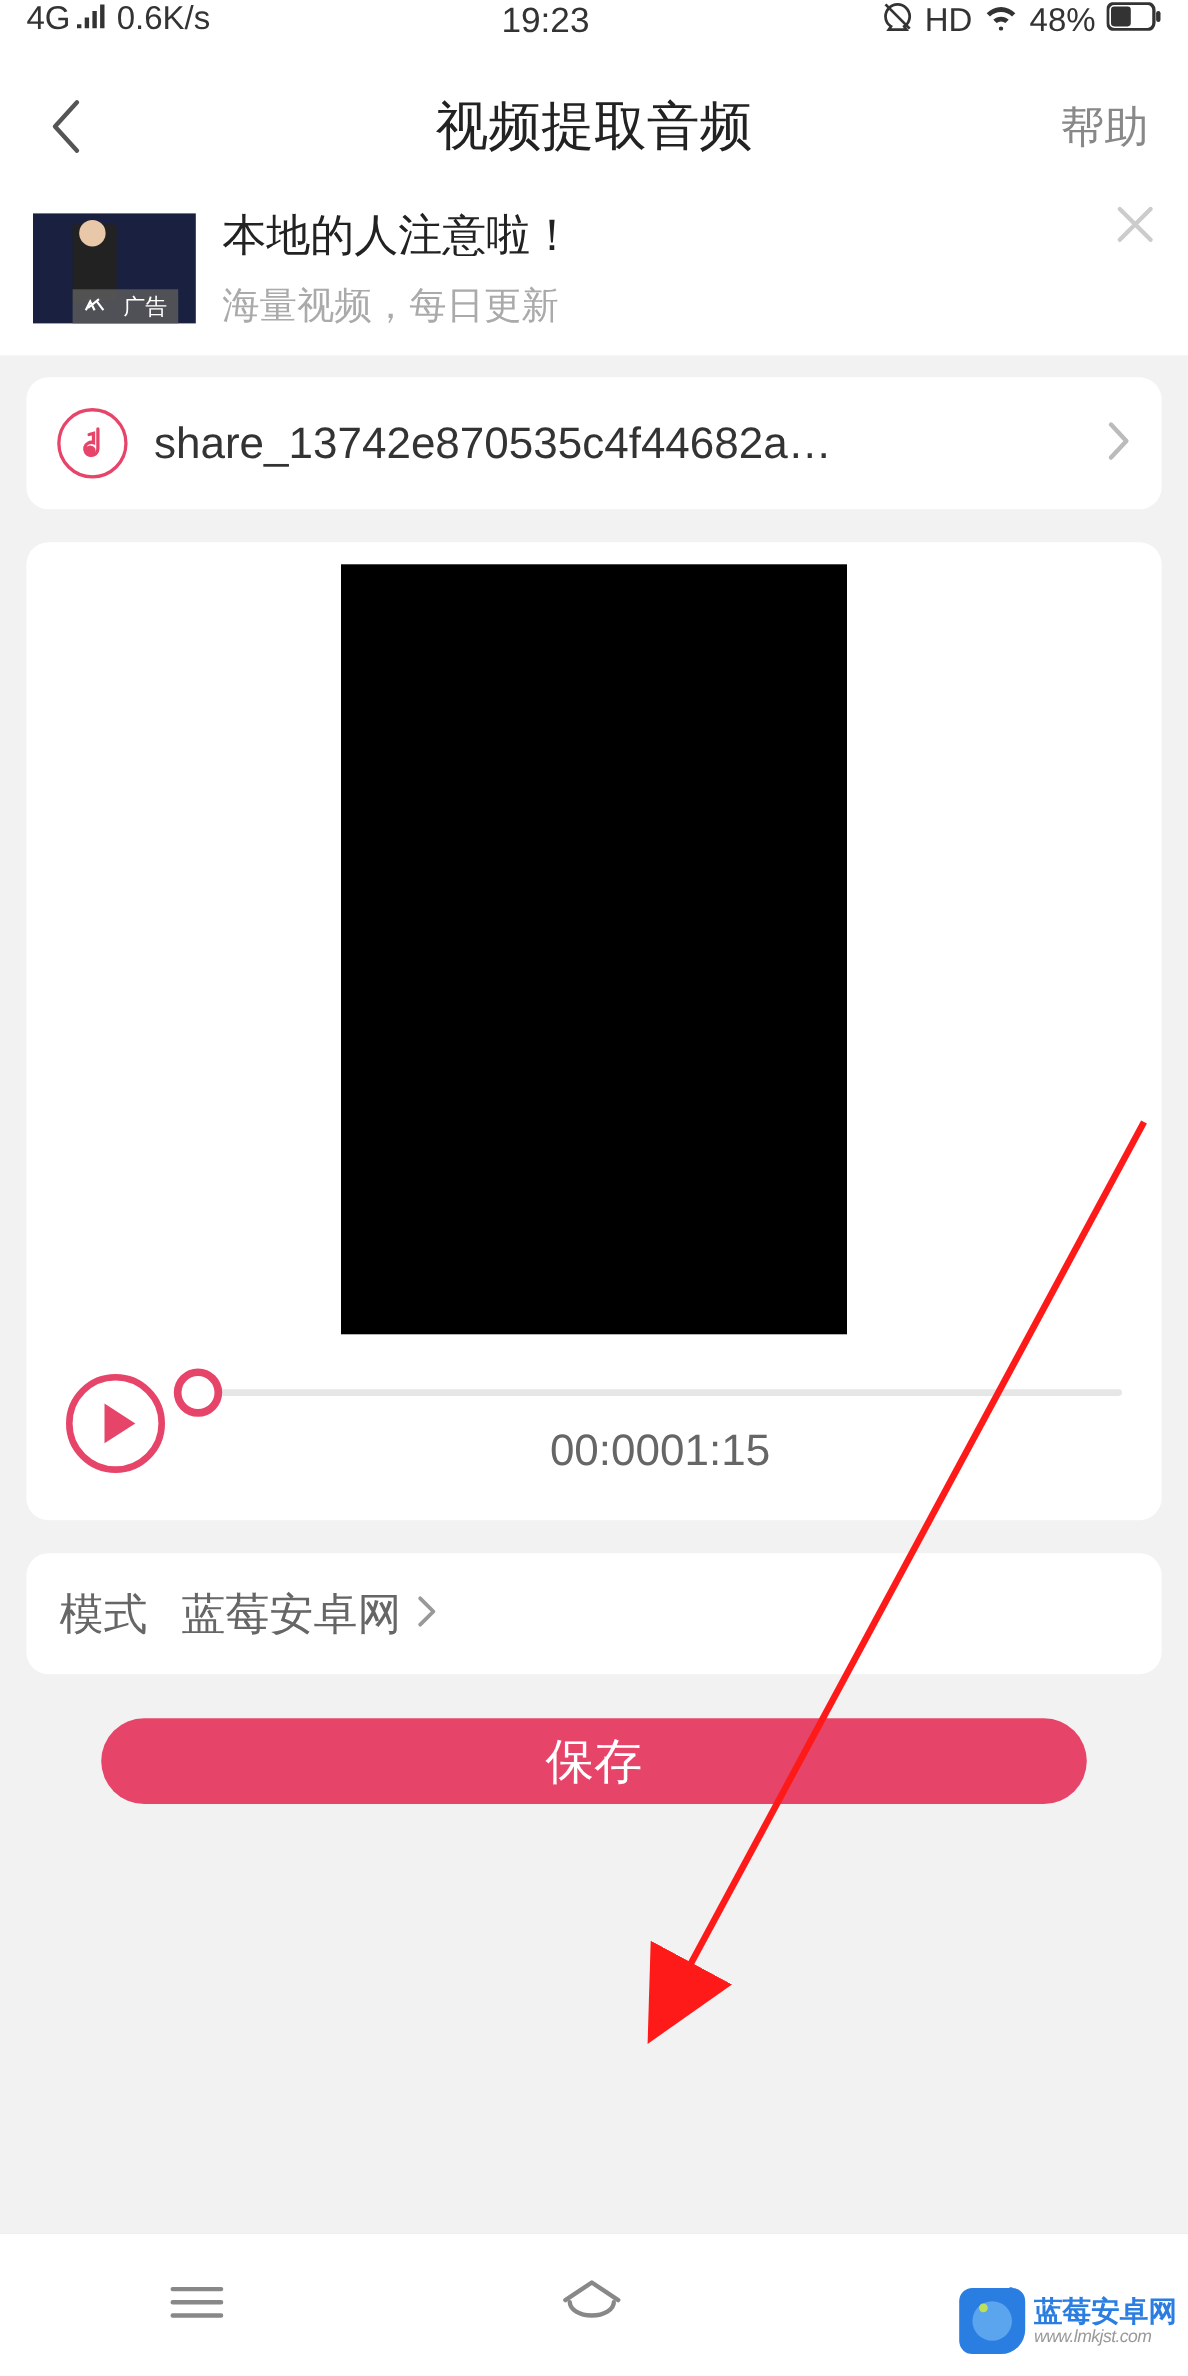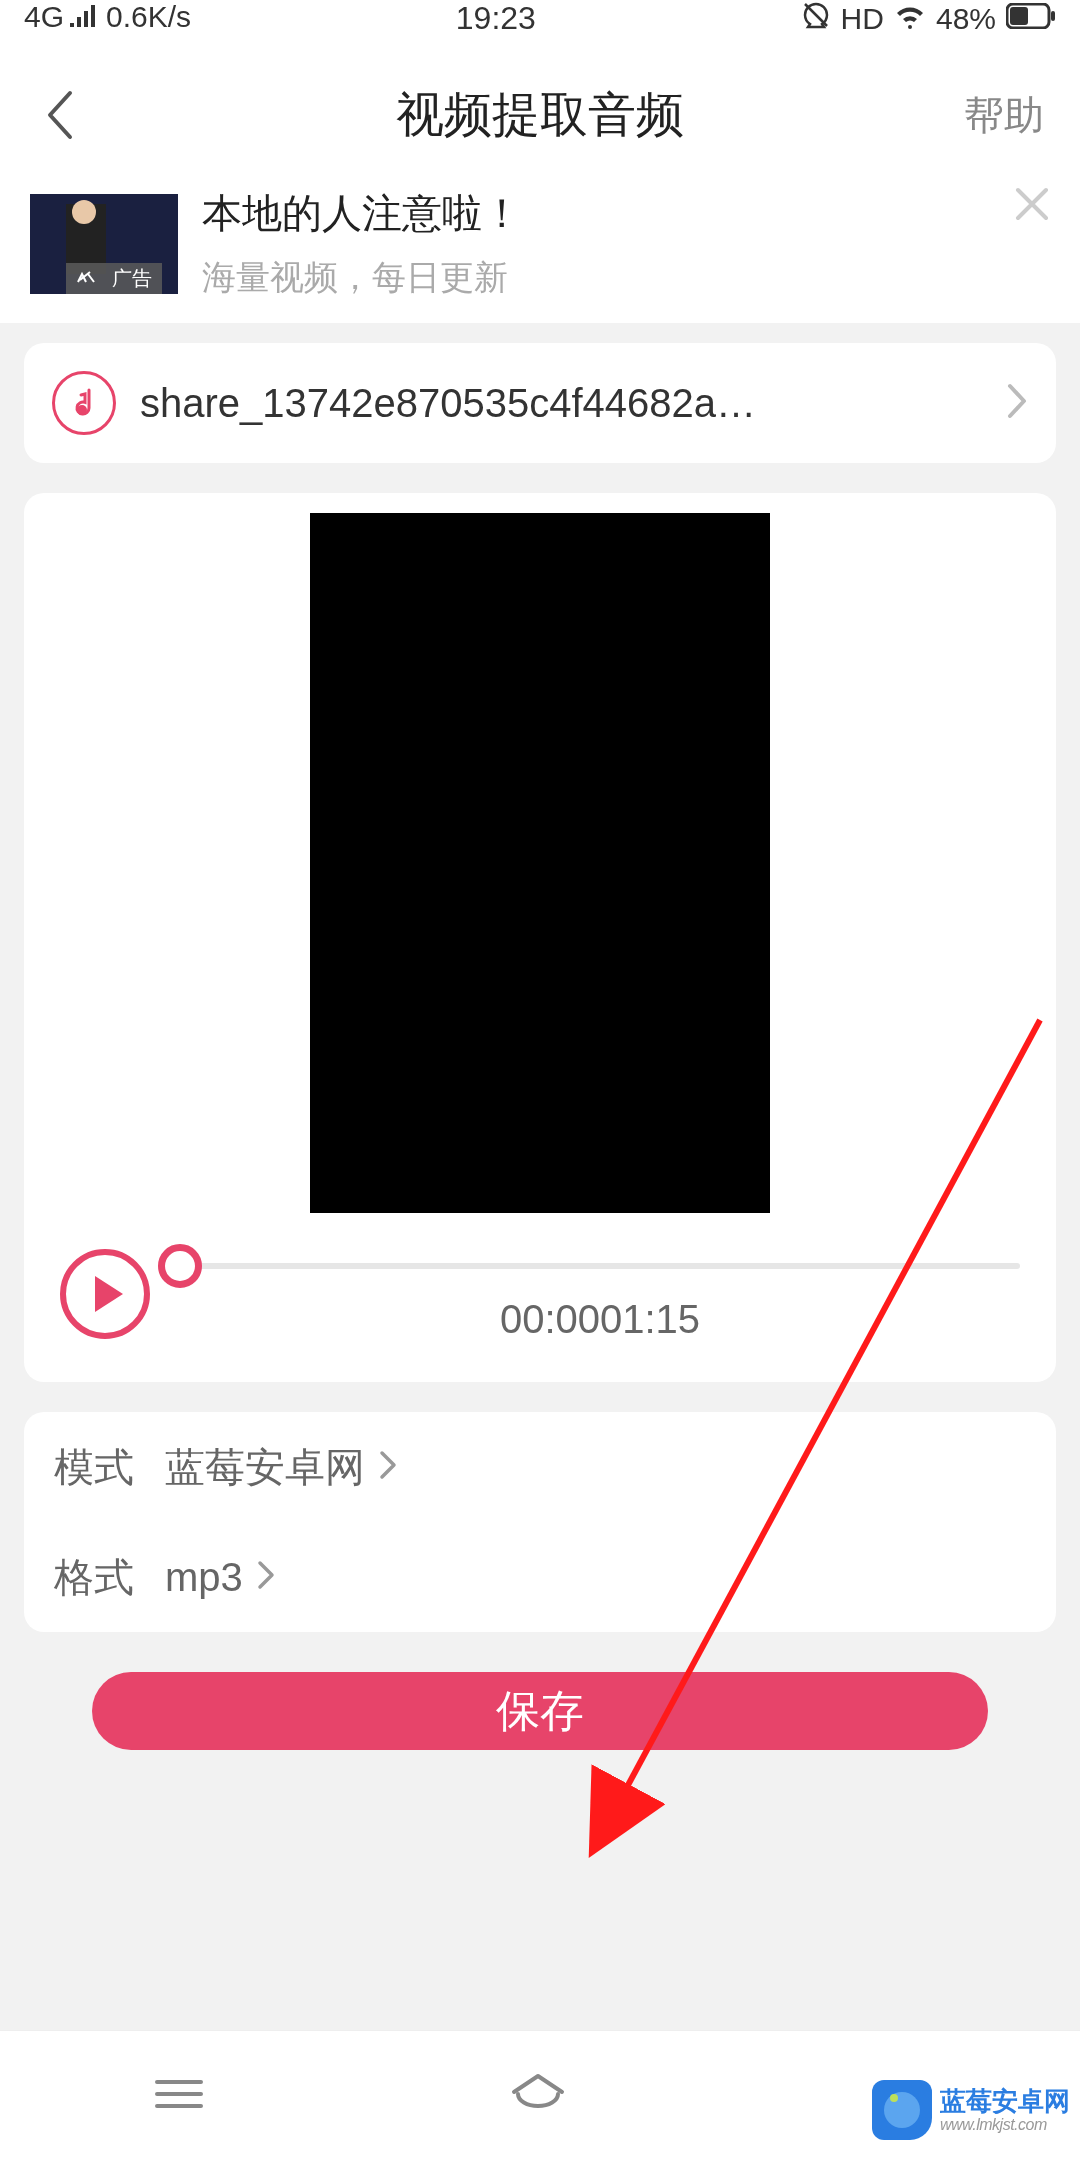--- a/index.html
+++ b/index.html
@@ -342,31 +342,20 @@
     <div class="opt-label">模式</div>
     <div class="opt-val">
       <span class="opt-val-text">蓝莓安卓网</span>
       <span>
         <svg width="18" height="30" viewBox="0 0 18 30">
             <path d="M3 3 L15 15 L3 27" fill="none" stroke="#999" stroke-width="3.5" stroke-linecap="round" stroke-linejoin="round"></path>
           </svg>
       </span>
     </div>
   </div>
-  <div class="option-row">
-    <div class="opt-label">格式</div>
-    <div class="opt-val">
-      <span class="opt-val-text">mp3</span>
-      <span>
-        <svg width="18" height="30" viewBox="0 0 18 30">
-            <path d="M3 3 L15 15 L3 27" fill="none" stroke="#999" stroke-width="3.5" stroke-linecap="round" stroke-linejoin="round"></path>
-          </svg>
-      </span>
-    </div>
-  </div>
 </div>
 
 <div class="save-btn">
   <span>保存</span>
 </div>
 
 <div class="nav-bar">
   <div class="nav-item">
     <svg width="56" height="40" viewBox="0 0 56 40">
         <path d="M6 8h44M6 20h44M6 32h44" stroke="#888" stroke-width="4" stroke-linecap="round"></path>

